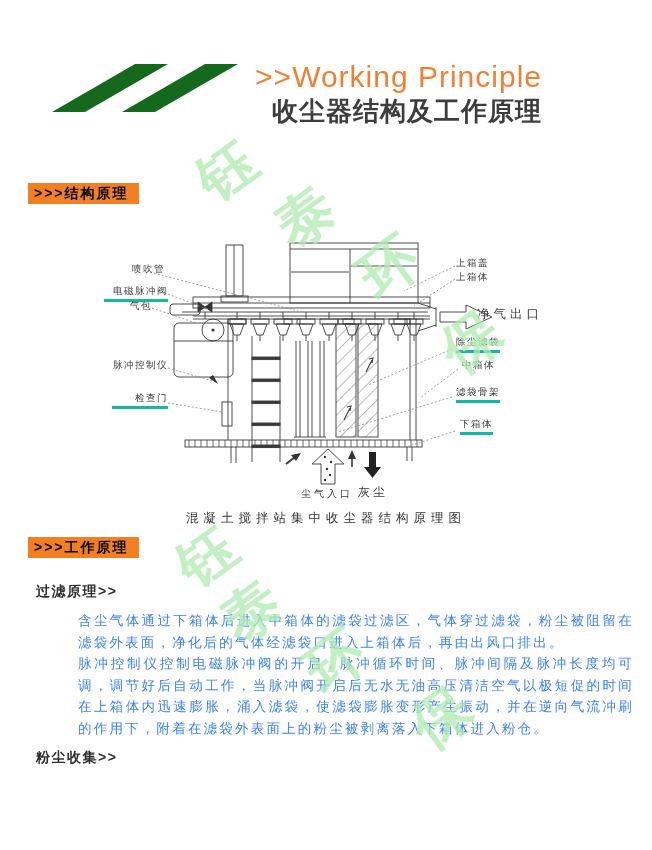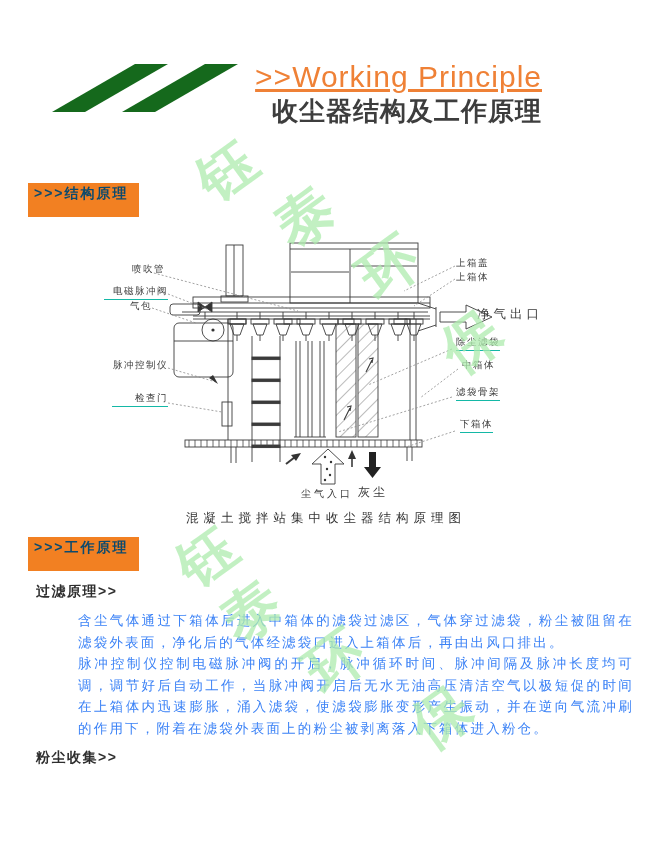--- a/index.html
+++ b/index.html
@@ -4,42 +4,42 @@
 <style>
   html,body{margin:0;padding:0;}
   body{
     width:652px;height:850px;position:relative;background:#ffffff;
     font-family:"Liberation Sans",sans-serif;overflow:hidden;
   }
   .abs{position:absolute;}
   
   .title-en{
     top:60px;right:110px;text-align:right;
-    font-size:30px;letter-spacing:1px;color:#ef8136;font-weight:400;white-space:nowrap;text-decoration:underline;
+    font-size:30px;letter-spacing:1px;color:#ef8136;font-weight:400;white-space:nowrap;
   }
   .title-zh{
     top:94px;right:110px;text-align:right;
     font-size:26px;letter-spacing:1px;color:#3d3d3d;font-weight:600;white-space:nowrap;
   }
   
   .sec-label{
-    left:28px;height:34px;line-height:21px;padding:0 10px 0 6px;
-    background:#f28022;color:#0c4a6e;font-size:14px;font-weight:700;
+    left:28px;height:21px;line-height:21px;padding:0 10px 0 6px;
+    background:#f28022;color:#000000;font-size:14px;font-weight:700;
     letter-spacing:2px;white-space:nowrap;
   }
   
   .wm{
     font-size:58px;font-weight:700;color:#aeecae;opacity:.75;
     transform:rotate(-36deg);pointer-events:none;z-index:5;line-height:1;
   }
   
   .dlab{
     font-size:9.5px;color:#3a3a3a;letter-spacing:1.5px;white-space:nowrap;z-index:4;
   }
-  .dlab.u{border-bottom:1px solid #14b8a6;padding-bottom:1px;}
+  .dlab.u{border-bottom:3px solid #14b8a6;padding-bottom:1px;}
   .dlab.big{font-size:12.5px;letter-spacing:4px;font-weight:500;}
   .caption{
     top:510px;left:0;width:652px;text-align:center;
     font-size:12.5px;letter-spacing:5px;color:#333;z-index:4;
   }
   
   .content{top:573px;left:28px;width:606px;z-index:4;}
   .content h3{
     margin:8px;font-size:14px;line-height:21px;font-weight:700;
     color:#2e2e2e;letter-spacing:1.5px;

